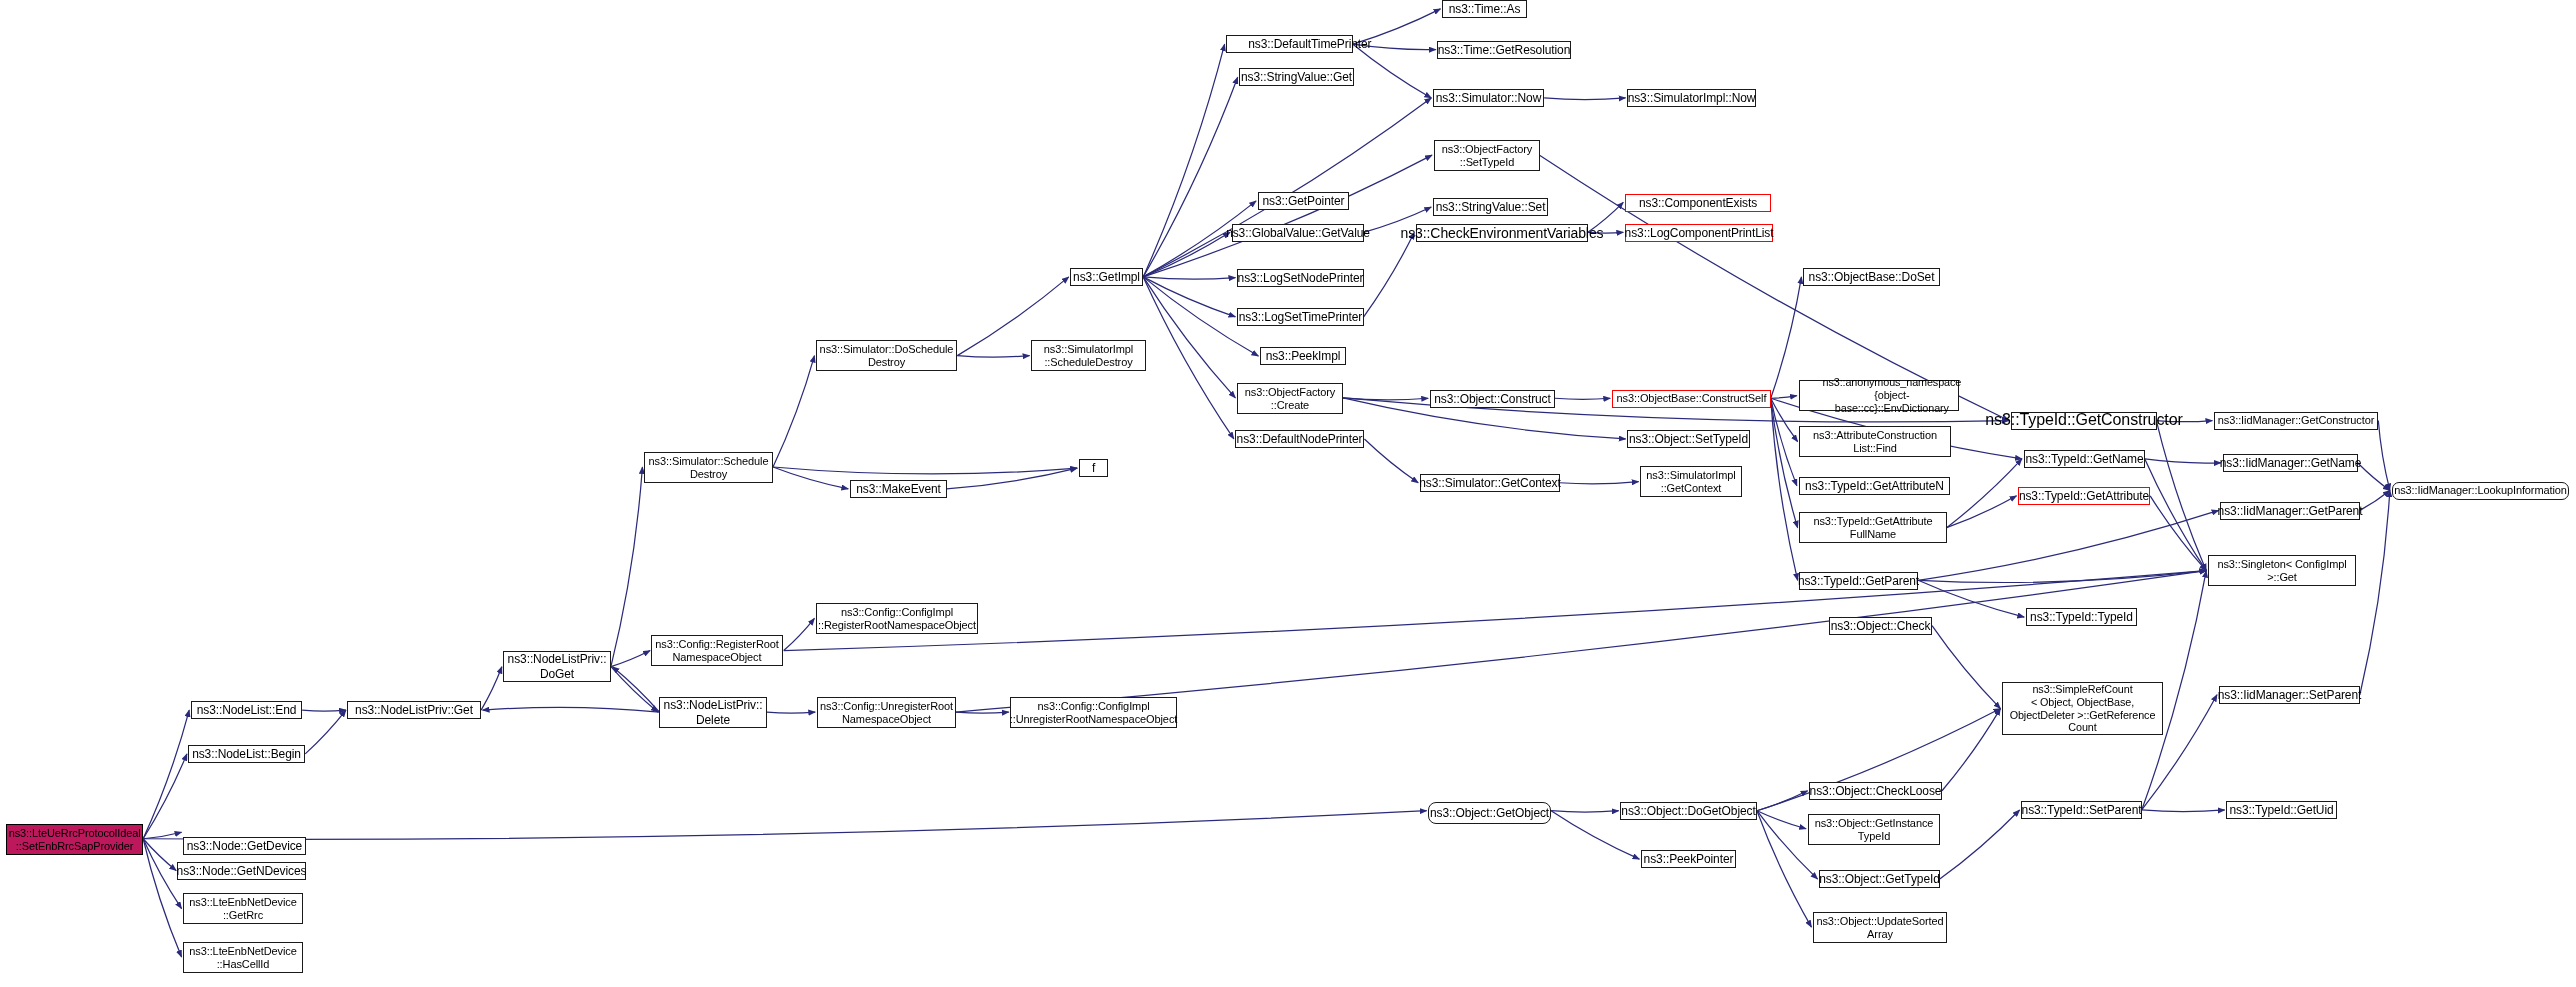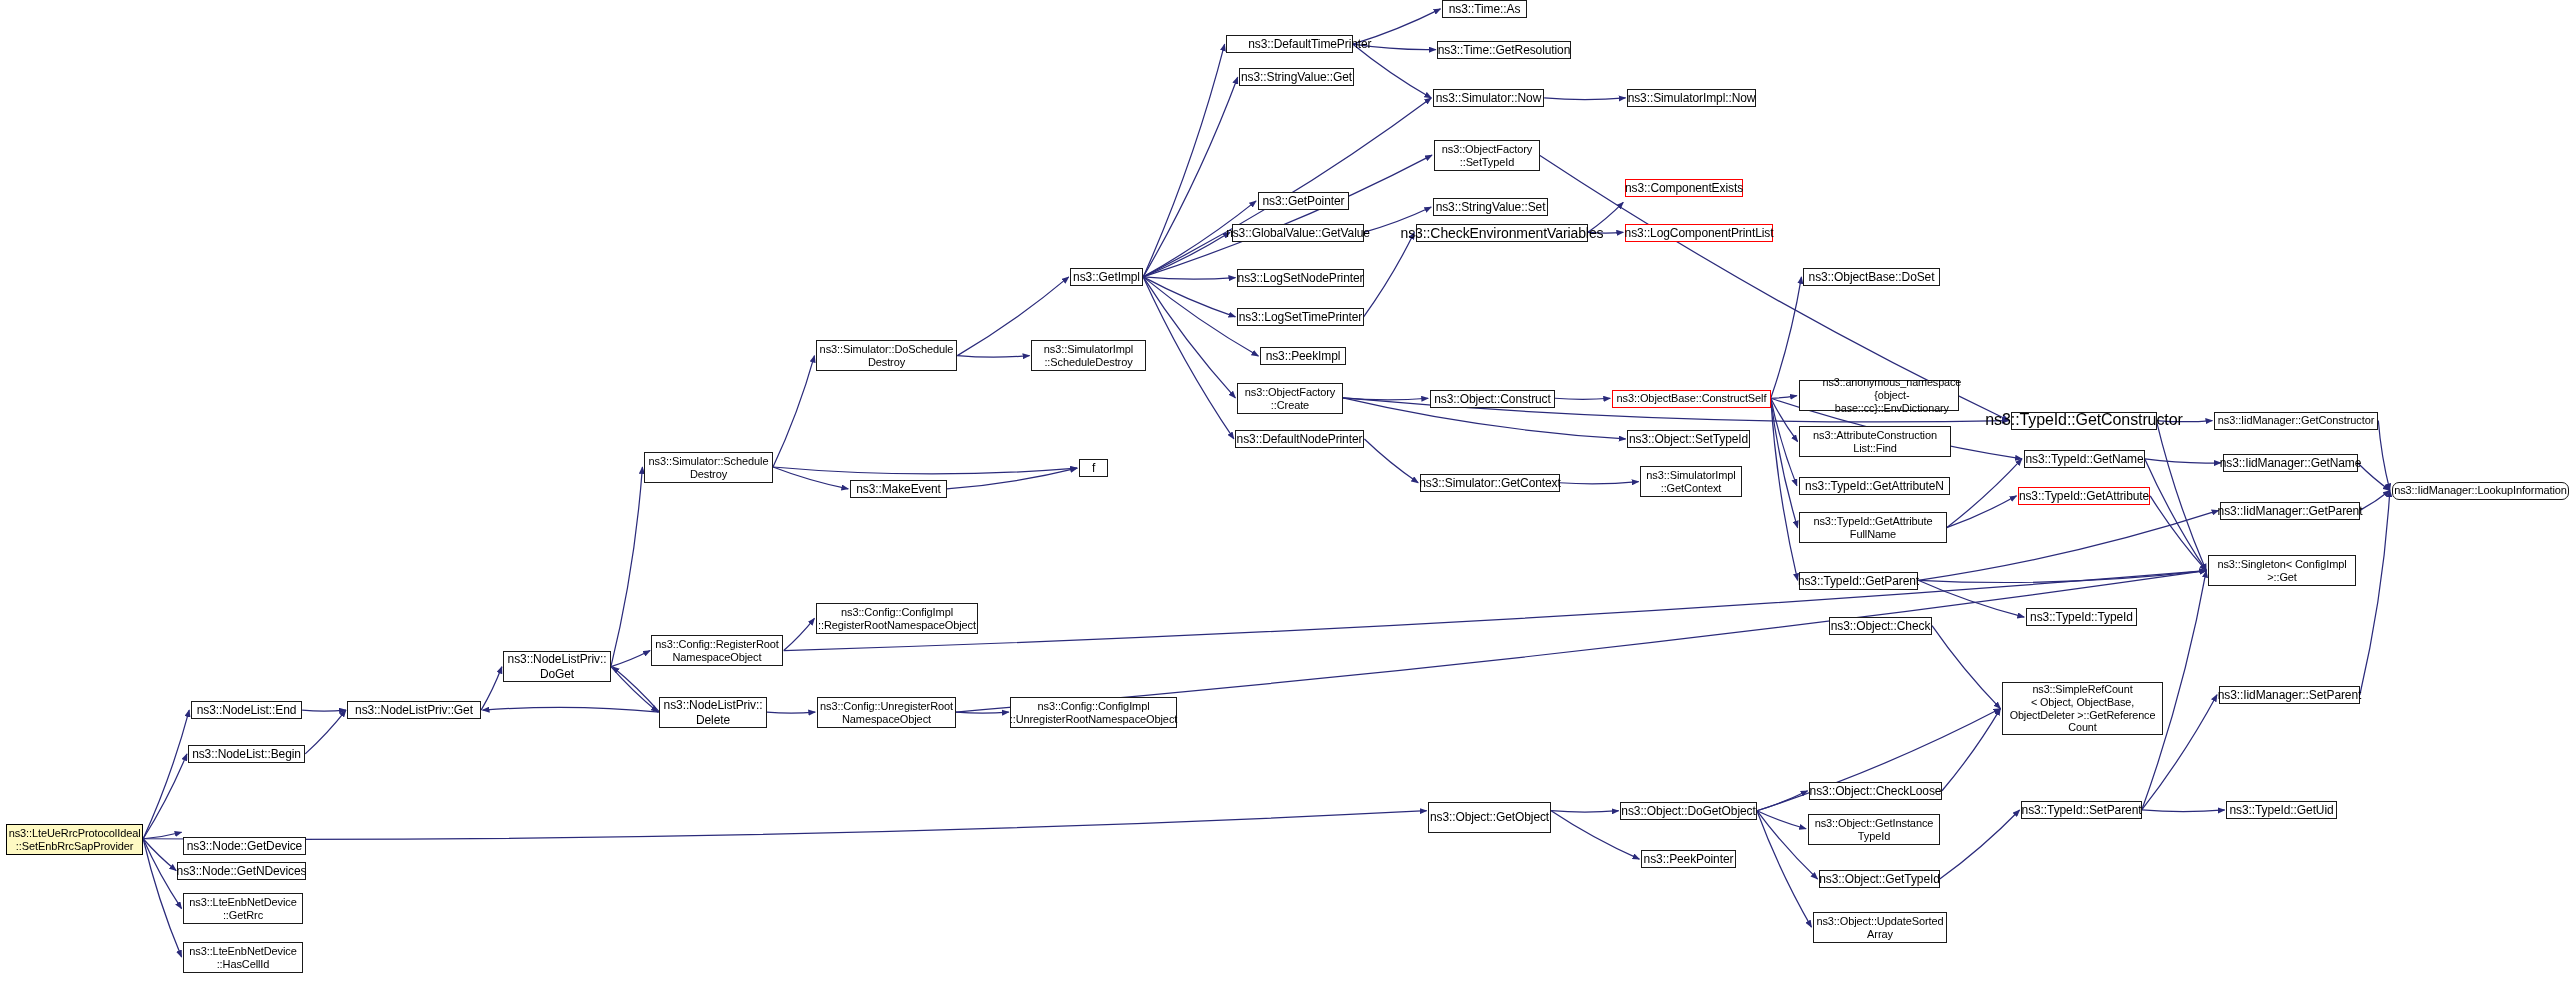--- a/index.html
+++ b/index.html
@@ -35,21 +35,21 @@
     border: 0.8px solid #404040;
     color: #000000;
     font-size: 12px;
     line-height: 1.18;
     letter-spacing: -0.1px;
     white-space: pre-line;
     padding: 0 2.3px;
     z-index: 5;
   }
   .node.root {
-    background: #fef9c3;
+    background: #be185d;
     border: 0.8px solid #000000;
   }
   .node.red {
     border: 0.8px solid #ff0000;
   }
   .node.thin {
     border: 0.8px solid #1a1a1a;
   }
 </style>
 </head>
@@ -187,21 +187,21 @@
       <div class="node thin" style="left: 1226px; top: 35px; width: 127px; height: 17.7px; padding-left: 43px;">ns3::DefaultTimePrinter</div>
       <div class="node thin" style="left: 1442px; top: 0px; width: 85px; height: 17.7px;">ns3::Time::As</div>
       <div class="node thin" style="left: 1437px; top: 41px; width: 134px; height: 17.7px;">ns3::Time::GetResolution</div>
       <div class="node thin" style="left: 1239px; top: 68px; width: 115px; height: 17.7px;">ns3::StringValue::Get</div>
       <div class="node thin" style="left: 1433px; top: 89px; width: 111px; height: 17.7px;">ns3::Simulator::Now</div>
       <div class="node thin" style="left: 1627px; top: 89px; width: 129px; height: 17.7px;">ns3::SimulatorImpl::Now</div>
       <div class="node thin" style="left: 1434px; top: 140px; width: 106px; height: 31px; font-size: 11px;">ns3::ObjectFactory
 ::SetTypeId</div>
       <div class="node thin" style="left: 1258px; top: 192px; width: 91px; height: 17.7px;">ns3::GetPointer</div>
       <div class="node thin" style="left: 1433px; top: 198px; width: 115px; height: 17.7px;">ns3::StringValue::Set</div>
-      <div class="node red" style="left: 1625px; top: 179px; width: 118px; height: 17.7px;">ns3::ComponentExists</div>
+      <div class="node red" style="left: 1625px; top: 194px; width: 146px; height: 17.7px;">ns3::ComponentExists</div>
       <div class="node thin" style="left: 1232px; top: 224px; width: 132px; height: 17.7px;">ns3::GlobalValue::GetValue</div>
       <div class="node thin" style="left: 1416px; top: 224px; width: 172px; height: 17.7px; font-size: 14px;">ns3::CheckEnvironmentVariables</div>
       <div class="node red" style="left: 1625px; top: 224px; width: 148px; height: 17.7px;">ns3::LogComponentPrintList</div>
       <div class="node thin" style="left: 1237px; top: 269px; width: 127px; height: 17.7px;">ns3::LogSetNodePrinter</div>
       <div class="node thin" style="left: 1237px; top: 308px; width: 127px; height: 17.7px;">ns3::LogSetTimePrinter</div>
       <div class="node thin" style="left: 1260px; top: 347px; width: 86px; height: 17.7px;">ns3::PeekImpl</div>
       <div class="node thin" style="left: 1237px; top: 383px; width: 106px; height: 31px; font-size: 11px;">ns3::ObjectFactory
 ::Create</div>
       <div class="node thin" style="left: 1430px; top: 390px; width: 125px; height: 17.7px;">ns3::Object::Construct</div>
       <div class="node red" style="left: 1612px; top: 390px; width: 159px; height: 17.7px; font-size: 11px;">ns3::ObjectBase::ConstructSelf</div>
@@ -228,21 +228,21 @@
 &gt;::Get</div>
       <div class="node thin" style="left: 2214px; top: 412px; width: 164px; height: 17.7px; font-size: 11px;">ns3::IidManager::GetConstructor</div>
       <div class="node thin" style="left: 2223px; top: 454px; width: 135px; height: 17.7px;">ns3::IidManager::GetName</div>
       <div class="node thin" style="left: 2220px; top: 502px; width: 140px; height: 17.7px;">ns3::IidManager::GetParent</div>
       <div class="node thin" style="left: 2392px; top: 482px; width: 177px; height: 17.7px; font-size: 11px; border-radius: 7px;">ns3::IidManager::LookupInformation</div>
       <div class="node thin" style="left: 2219px; top: 686px; width: 141px; height: 17.7px;">ns3::IidManager::SetParent</div>
       <div class="node thin" style="left: 2002px; top: 682px; width: 161px; height: 53px; font-size: 10.8px;">ns3::SimpleRefCount
 &lt; Object, ObjectBase,
 ObjectDeleter &gt;::GetReference
 Count</div>
-      <div class="node thin" style="left: 1428px; top: 802px; width: 123px; height: 31px;">ns3::Object::GetObject</div>
+      <div class="node thin" style="left: 1428px; top: 802px; width: 123px; height: 22px; border-radius: 8px;">ns3::Object::GetObject</div>
       <div class="node thin" style="left: 1620px; top: 802px; width: 137px; height: 17.7px;">ns3::Object::DoGetObject</div>
       <div class="node thin" style="left: 1641px; top: 850px; width: 95px; height: 17.7px;">ns3::PeekPointer</div>
       <div class="node thin" style="left: 1809px; top: 782px; width: 133px; height: 17.7px;">ns3::Object::CheckLoose</div>
       <div class="node thin" style="left: 1808px; top: 814px; width: 132px; height: 31px; font-size: 11px;">ns3::Object::GetInstance
 TypeId</div>
       <div class="node thin" style="left: 1819px; top: 870px; width: 121px; height: 17.7px;">ns3::Object::GetTypeId</div>
       <div class="node thin" style="left: 1813px; top: 912px; width: 134px; height: 31px; font-size: 11px;">ns3::Object::UpdateSorted
 Array</div>
       <div class="node thin" style="left: 2021px; top: 801px; width: 121px; height: 17.7px;">ns3::TypeId::SetParent</div>
       <div class="node thin" style="left: 2226px; top: 801px; width: 111px; height: 17.7px; text-align: right;">ns3::TypeId::GetUid</div>

